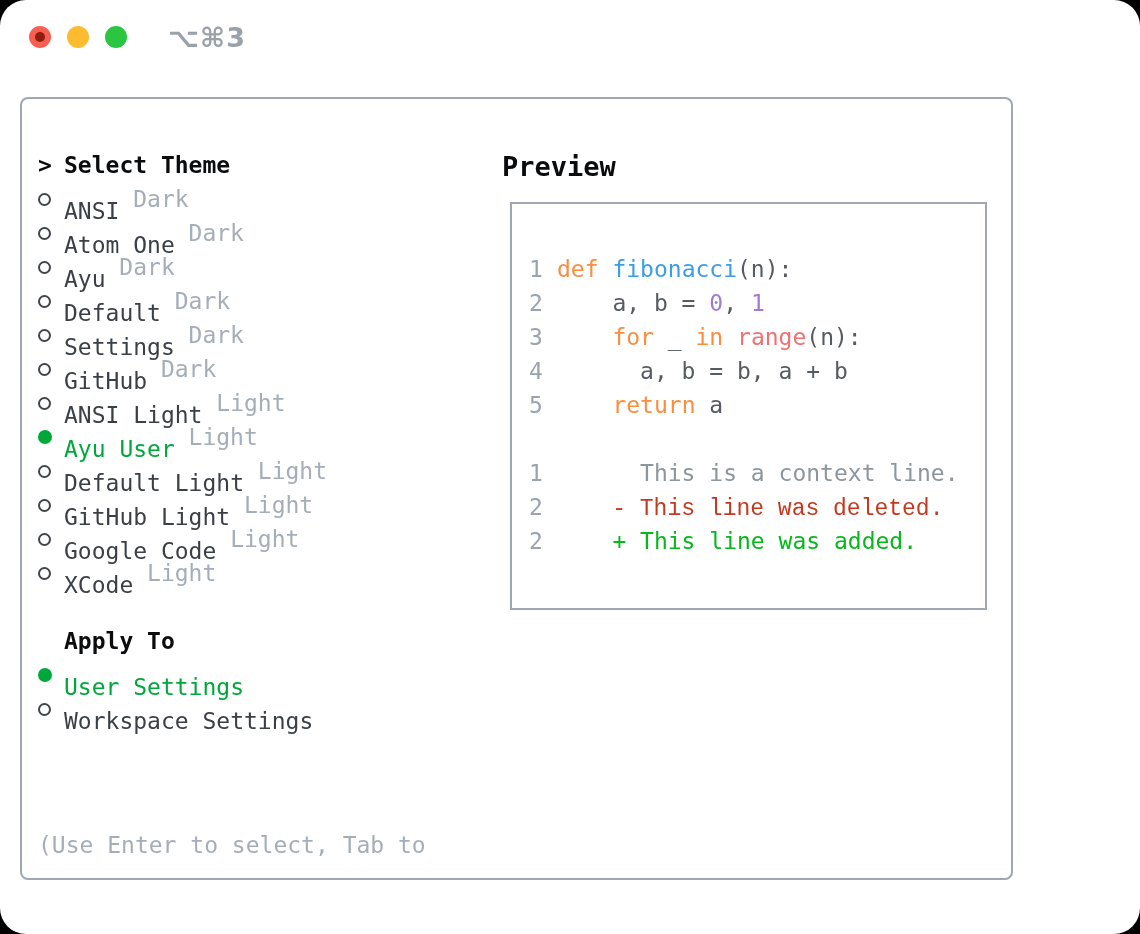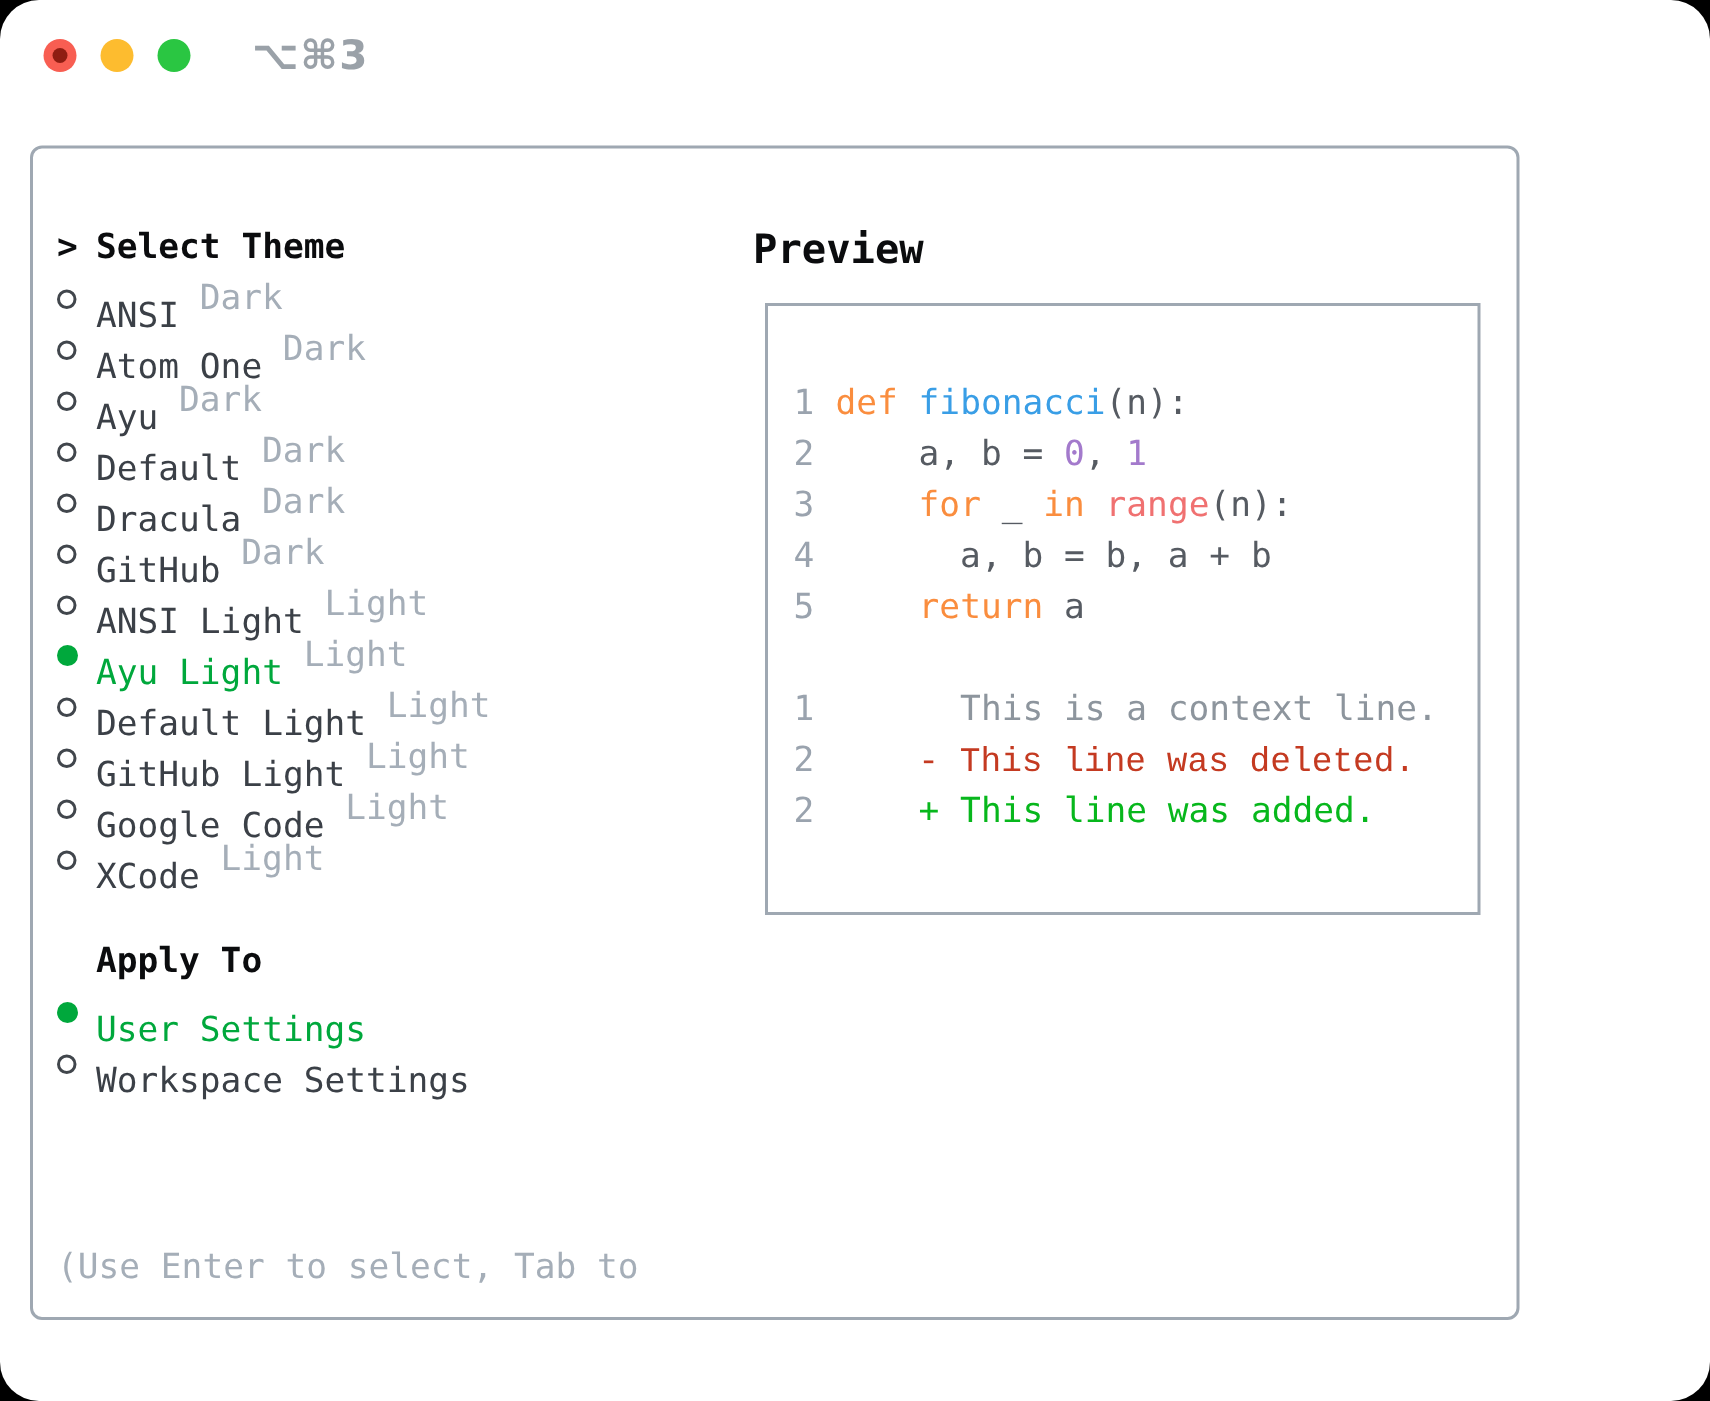--- a/index.html
+++ b/index.html
@@ -65,24 +65,24 @@
         <div class="row">
           <span class="prompt">&gt;</span>
           <span class="header-text">Select Theme</span>
         </div>
 
         <div id="theme-list">
             <div class="row"><span class="marker"><span class="radio"></span></span><span class="name">ANSI</span><span class="variant">Dark</span></div>
             <div class="row"><span class="marker"><span class="radio"></span></span><span class="name">Atom One</span><span class="variant">Dark</span></div>
             <div class="row"><span class="marker"><span class="radio"></span></span><span class="name">Ayu</span><span class="variant">Dark</span></div>
             <div class="row"><span class="marker"><span class="radio"></span></span><span class="name">Default</span><span class="variant">Dark</span></div>
-            <div class="row"><span class="marker"><span class="radio"></span></span><span class="name">Dracula</span><span class="variant">Dark</span></div>
+            <div class="row"><span class="marker"><span class="radio"></span></span><span class="name">Settings</span><span class="variant">Dark</span></div>
             <div class="row"><span class="marker"><span class="radio"></span></span><span class="name">GitHub</span><span class="variant">Dark</span></div>
             <div class="row"><span class="marker"><span class="radio"></span></span><span class="name">ANSI Light</span><span class="variant">Light</span></div>
-            <div class="row"><span class="marker"><span class="radio on"></span></span><span class="name sel">Ayu Light</span><span class="variant">Light</span></div>
+            <div class="row"><span class="marker"><span class="radio on"></span></span><span class="name sel">Ayu User</span><span class="variant">Light</span></div>
             <div class="row"><span class="marker"><span class="radio"></span></span><span class="name">Default Light</span><span class="variant">Light</span></div>
             <div class="row"><span class="marker"><span class="radio"></span></span><span class="name">GitHub Light</span><span class="variant">Light</span></div>
             <div class="row"><span class="marker"><span class="radio"></span></span><span class="name">Google Code</span><span class="variant">Light</span></div>
             <div class="row"><span class="marker"><span class="radio"></span></span><span class="name">XCode</span><span class="variant">Light</span></div>
           </div>
 
         <div class="spacer"></div>
 
         <div class="row">
           <span class="marker"></span>

